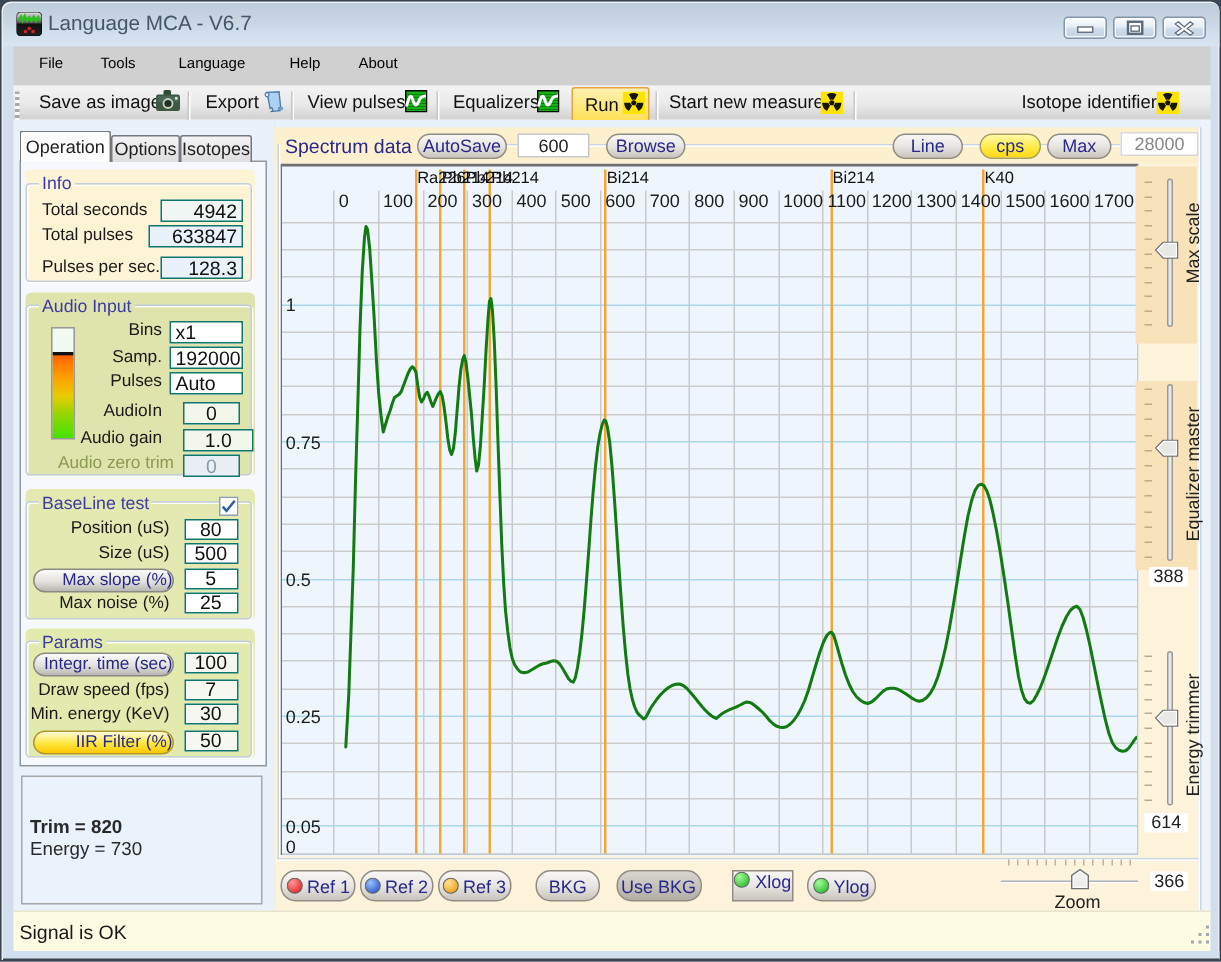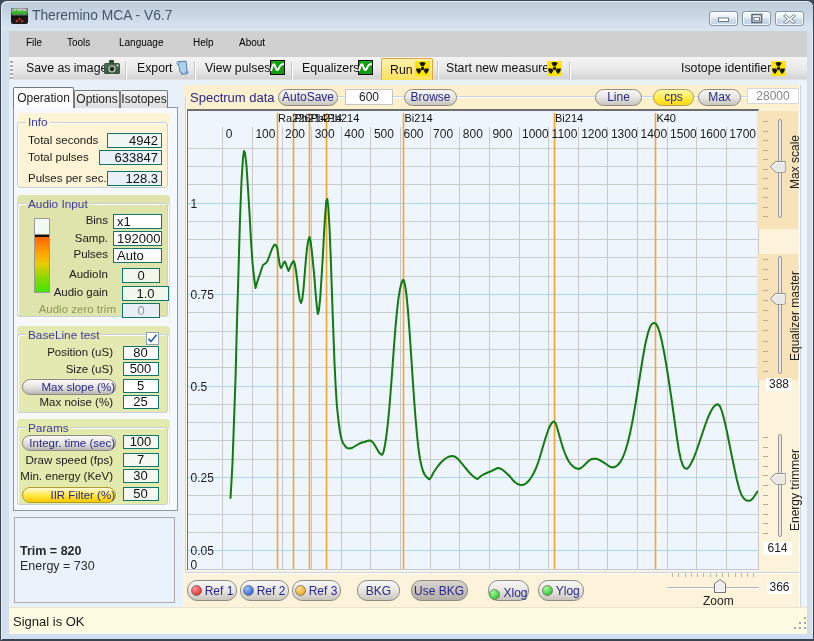--- a/index.html
+++ b/index.html
@@ -54,21 +54,21 @@
             <stop offset="0.5" stop-color="#111"></stop>
             <stop offset="1" stop-color="#222"></stop>
           </linearGradient>
         </defs>
         <rect x="0" y="0" width="17" height="16" rx="3" fill="url(#ai)" stroke="#000" stroke-width="0.6"></rect>
         <path d="M1.5,6 L3,3 4,6 5.5,2.5 7,6 8.5,3.5 10,6 11.5,3 13,6 14.5,3.5 15.5,6" stroke="#22c514" stroke-width="1.4" fill="none"></path>
         <circle cx="8.5" cy="11" r="1.2" fill="#e02020"></circle>
         <circle cx="6" cy="13" r="1.2" fill="#e02020"></circle>
         <circle cx="11" cy="13" r="1.2" fill="#e02020"></circle>
       </svg></div>
-<div id="title">Theremino MCA - V6.7</div>
+<div id="title">Language MCA - V6.7</div>
 <div class="winbtn" style="left:708px"><svg width="27" height="13.5" viewBox="0 0 27 13.5">
         <rect x="8.5" y="6" width="10" height="3.5" fill="#fff" stroke="#5a6a7c" stroke-width="0.9"></rect>
       </svg></div>
 <div class="winbtn" style="left:740.5px"><svg width="27" height="13.5" viewBox="0 0 27 13.5">
         <rect x="9" y="2.5" width="9.5" height="8" fill="#fff" stroke="#5a6a7c" stroke-width="1.6"></rect>
         <rect x="11" y="5.3" width="5.5" height="3.5" fill="#fff" stroke="#5a6a7c" stroke-width="0.9"></rect>
       </svg></div>
 <div class="winbtn" style="left:773.5px"><svg width="27" height="13.5" viewBox="0 0 27 13.5">
         <path d="M9.5,2.5 L13.5,6 L17.5,2.5 L19.5,4 L15.5,7 L19.5,10 L17.5,11.5 L13.5,8.5 L9.5,11.5 L7.5,10 L11.5,7 L7.5,4 Z" fill="#fff" stroke="#5a6a7c" stroke-width="0.8"></path>
       </svg></div>
@@ -362,21 +362,21 @@
         <defs>
           <radialGradient id="be8a010" cx="0.35" cy="0.3" r="0.8">
             <stop offset="0" stop-color="#ffe098"></stop>
             <stop offset="1" stop-color="#e8a010"></stop>
           </radialGradient>
         </defs>
         <circle cx="5.5" cy="5.5" r="5" fill="url(#be8a010)" stroke="#666" stroke-width="0.7"></circle>
       </svg>Ref 3</div>
 <div class="pill" style="left:356px;top:579px;width:43px;height:21px;border-radius:10px;display:flex;align-items:center;justify-content:center;line-height:normal">BKG</div>
 <div class="pill dark" style="left:409.5px;top:579px;width:57px;height:21px;border-radius:10px;display:flex;align-items:center;justify-content:center;line-height:normal">Use BKG</div>
-<div class="pill" style="left:487px;top:579px;width:41px;height:21px;border-radius:10px;display:flex;align-items:flex-end;justify-content:center;line-height:normal"><svg width="11" height="11" viewBox="0 0 11 11" style="margin-right:3px">
+<div class="pill" style="left:487px;top:579px;width:41px;height:21px;border-radius:0;display:flex;align-items:flex-start;justify-content:center;line-height:normal"><svg width="11" height="11" viewBox="0 0 11 11" style="margin-right:3px">
         <defs>
           <radialGradient id="b28b828" cx="0.35" cy="0.3" r="0.8">
             <stop offset="0" stop-color="#a0ff98"></stop>
             <stop offset="1" stop-color="#28b828"></stop>
           </radialGradient>
         </defs>
         <circle cx="5.5" cy="5.5" r="5" fill="url(#b28b828)" stroke="#666" stroke-width="0.7"></circle>
       </svg>Xlog</div>
 <div class="pill" style="left:536.5px;top:579px;width:46.5px;height:21px;border-radius:10px;display:flex;align-items:center;justify-content:center;line-height:normal"><svg width="11" height="11" viewBox="0 0 11 11" style="margin-right:3px">
         <defs>

